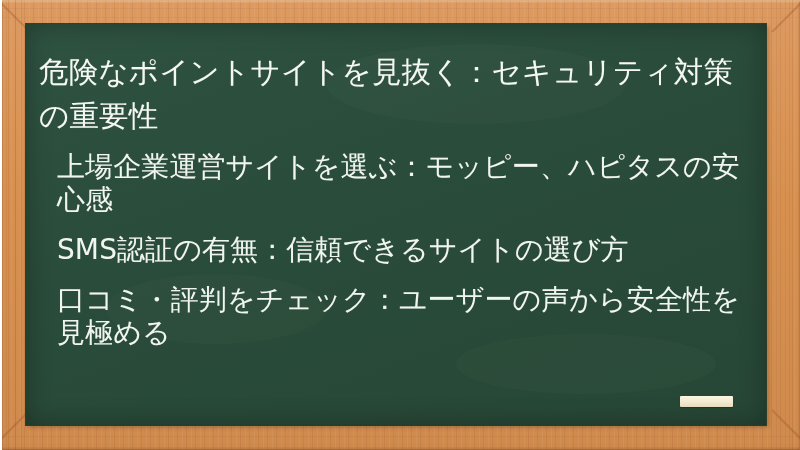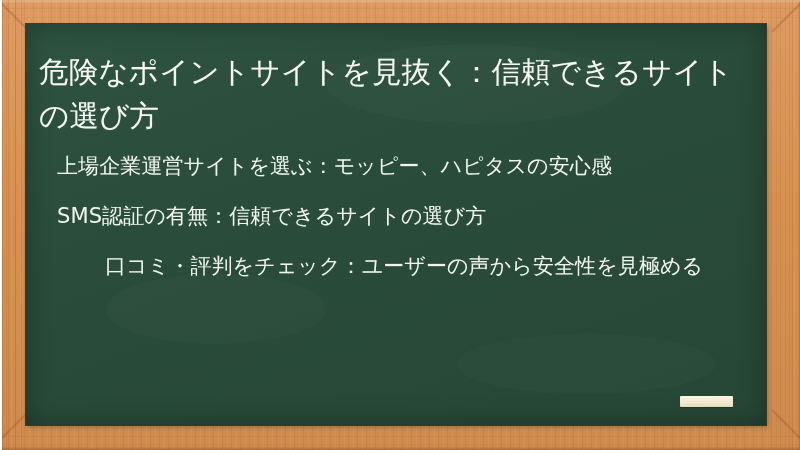--- a/index.html
+++ b/index.html
@@ -129,29 +129,29 @@
     position: absolute;
     left: 0;
     top: 126px;
     width: 740px;
     list-style: none;
     margin: 0;
     padding: 0;
   }
   #list li {
     color: #f1f5f0;
-    font-size: 21px;
+    font-size: 28px;
     line-height: 33px;
     letter-spacing: 0.1px;
     font-weight: 400;
     padding: 0 18px 0 31px;
     margin: 0 0 17px 0;
     text-shadow: 0 0 1px rgba(255,255,255,0.12);
   }
-  #list li:last-child { margin-bottom: 0; margin-left: 48px; }
+  #list li:last-child { margin-bottom: 0; }
 
   
   #chalk {
     position: absolute;
     left: 654px;
     top: 372px;
     width: 53px;
     height: 11px;
     background: linear-gradient(180deg, #fbf6e2 0%, #f2ead0 55%, #e6dcbd 100%);
     border-radius: 1px;
@@ -182,21 +182,21 @@
     <span class="grain" style="left:0; top:444px; width:798px; height:1px; opacity:.35;"></span>
 
     <div id="board">
 
       <span class="smudge" style="left:80px;  top:250px; width:220px; height:70px;"></span>
       <span class="smudge" style="left:430px; top:310px; width:260px; height:60px;"></span>
       <span class="smudge" style="left:300px; top:20px;  width:300px; height:80px;"></span>
 
       <div id="content">
 
-        <h1 id="title">危険なポイントサイトを見抜く：信頼できるサイトの選び方</h1>
+        <h1 id="title">危険なポイントサイトを見抜く：セキュリティ対策の重要性</h1>
 
         <ul id="list">
           <li>上場企業運営サイトを選ぶ：モッピー、ハピタスの安心感</li>
           <li>SMS認証の有無：信頼できるサイトの選び方</li>
           <li>口コミ・評判をチェック：ユーザーの声から安全性を見極める</li>
         </ul>
 
       </div>
 
       <div id="chalk"></div>

